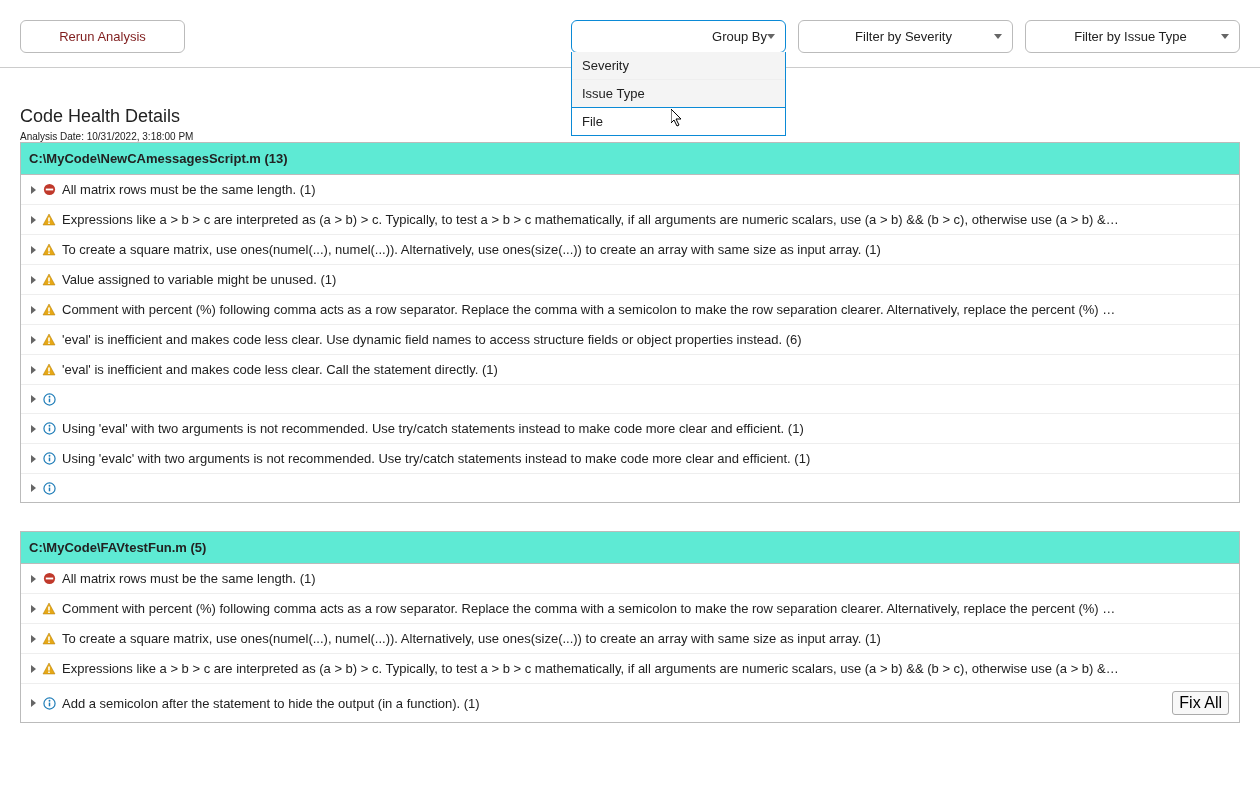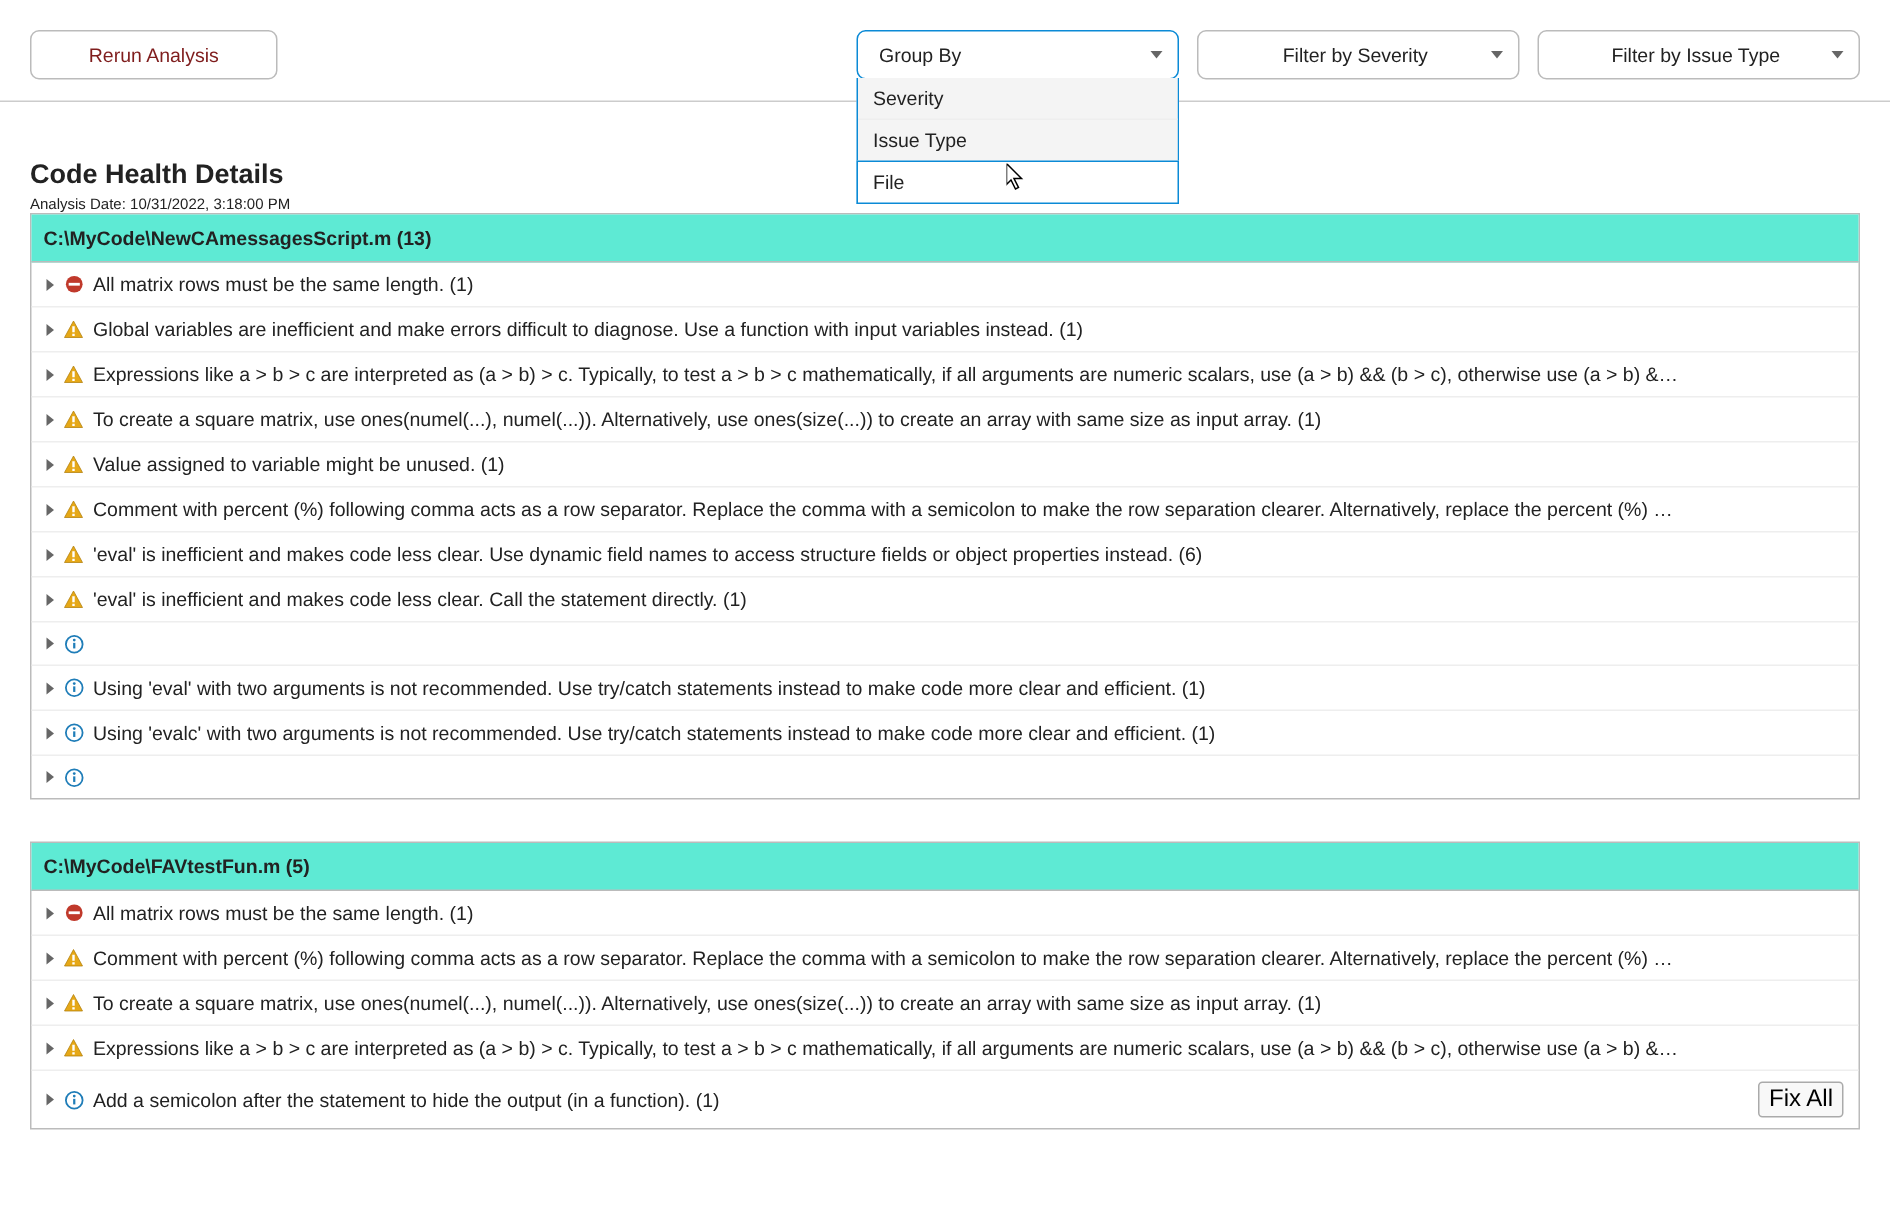--- a/index.html
+++ b/index.html
@@ -43,20 +43,21 @@
     padding: 8px 10px 8px 14px;
     border: 1px solid #bbb;
     border-radius: 6px;
     background: #fff;
     font-size: 13px;
     cursor: pointer;
     position: relative;
   }
   .select-btn.active {
     border-color: #0b8ad6;
+    justify-content: flex-end;
   }
   .chev-down {
     width: 0; height: 0;
     border-left: 4px solid transparent;
     border-right: 4px solid transparent;
     border-top: 5px solid #666;
   }
   .dropdown {
     position: absolute;
     top: 100%;
@@ -77,21 +78,21 @@
     background: #fff;
     border: 1px solid #0b8ad6;
     margin: -1px;
     position: relative;
   }
   .content {
     padding: 18px 20px;
   }
   .page-title {
     font-size: 18px;
-    font-weight: bold;
+    font-weight: normal;
     margin: 20px 0 4px 0;
   }
   .analysis-date {
     font-size: 10px;
   }
   .file-group {
     margin-bottom: 28px;
     border: 1px solid #bbb;
   }
   .file-header {
@@ -203,31 +204,20 @@
         </div>
         <div class="issue-row">
           <span class="tri-right"></span>
           <span class="sev-icon">
             <svg width="14" height="14" viewBox="0 0 14 14">
               <path d="M7 1 L13 12 L1 12 Z" fill="#e6a817" stroke="#b07d0a" stroke-width="0.5"></path>
               <rect x="6.2" y="4.5" width="1.6" height="4" fill="#fff"></rect>
               <rect x="6.2" y="9.5" width="1.6" height="1.5" fill="#fff"></rect>
             </svg>
           </span>
-          <span class="issue-text">Global variables are inefficient and make errors difficult to diagnose. Use a function with input variables instead. (1)</span>
-        </div>
-        <div class="issue-row">
-          <span class="tri-right"></span>
-          <span class="sev-icon">
-            <svg width="14" height="14" viewBox="0 0 14 14">
-              <path d="M7 1 L13 12 L1 12 Z" fill="#e6a817" stroke="#b07d0a" stroke-width="0.5"></path>
-              <rect x="6.2" y="4.5" width="1.6" height="4" fill="#fff"></rect>
-              <rect x="6.2" y="9.5" width="1.6" height="1.5" fill="#fff"></rect>
-            </svg>
-          </span>
           <span class="issue-text">Expressions like a &gt; b &gt; c are interpreted as (a &gt; b) &gt; c. Typically, to test a &gt; b &gt; c mathematically, if all arguments are numeric scalars, use (a &gt; b) &amp;&amp; (b &gt; c), otherwise use (a &gt; b) &amp;…</span>
         </div>
         <div class="issue-row">
           <span class="tri-right"></span>
           <span class="sev-icon">
             <svg width="14" height="14" viewBox="0 0 14 14">
               <path d="M7 1 L13 12 L1 12 Z" fill="#e6a817" stroke="#b07d0a" stroke-width="0.5"></path>
               <rect x="6.2" y="4.5" width="1.6" height="4" fill="#fff"></rect>
               <rect x="6.2" y="9.5" width="1.6" height="1.5" fill="#fff"></rect>
             </svg>

